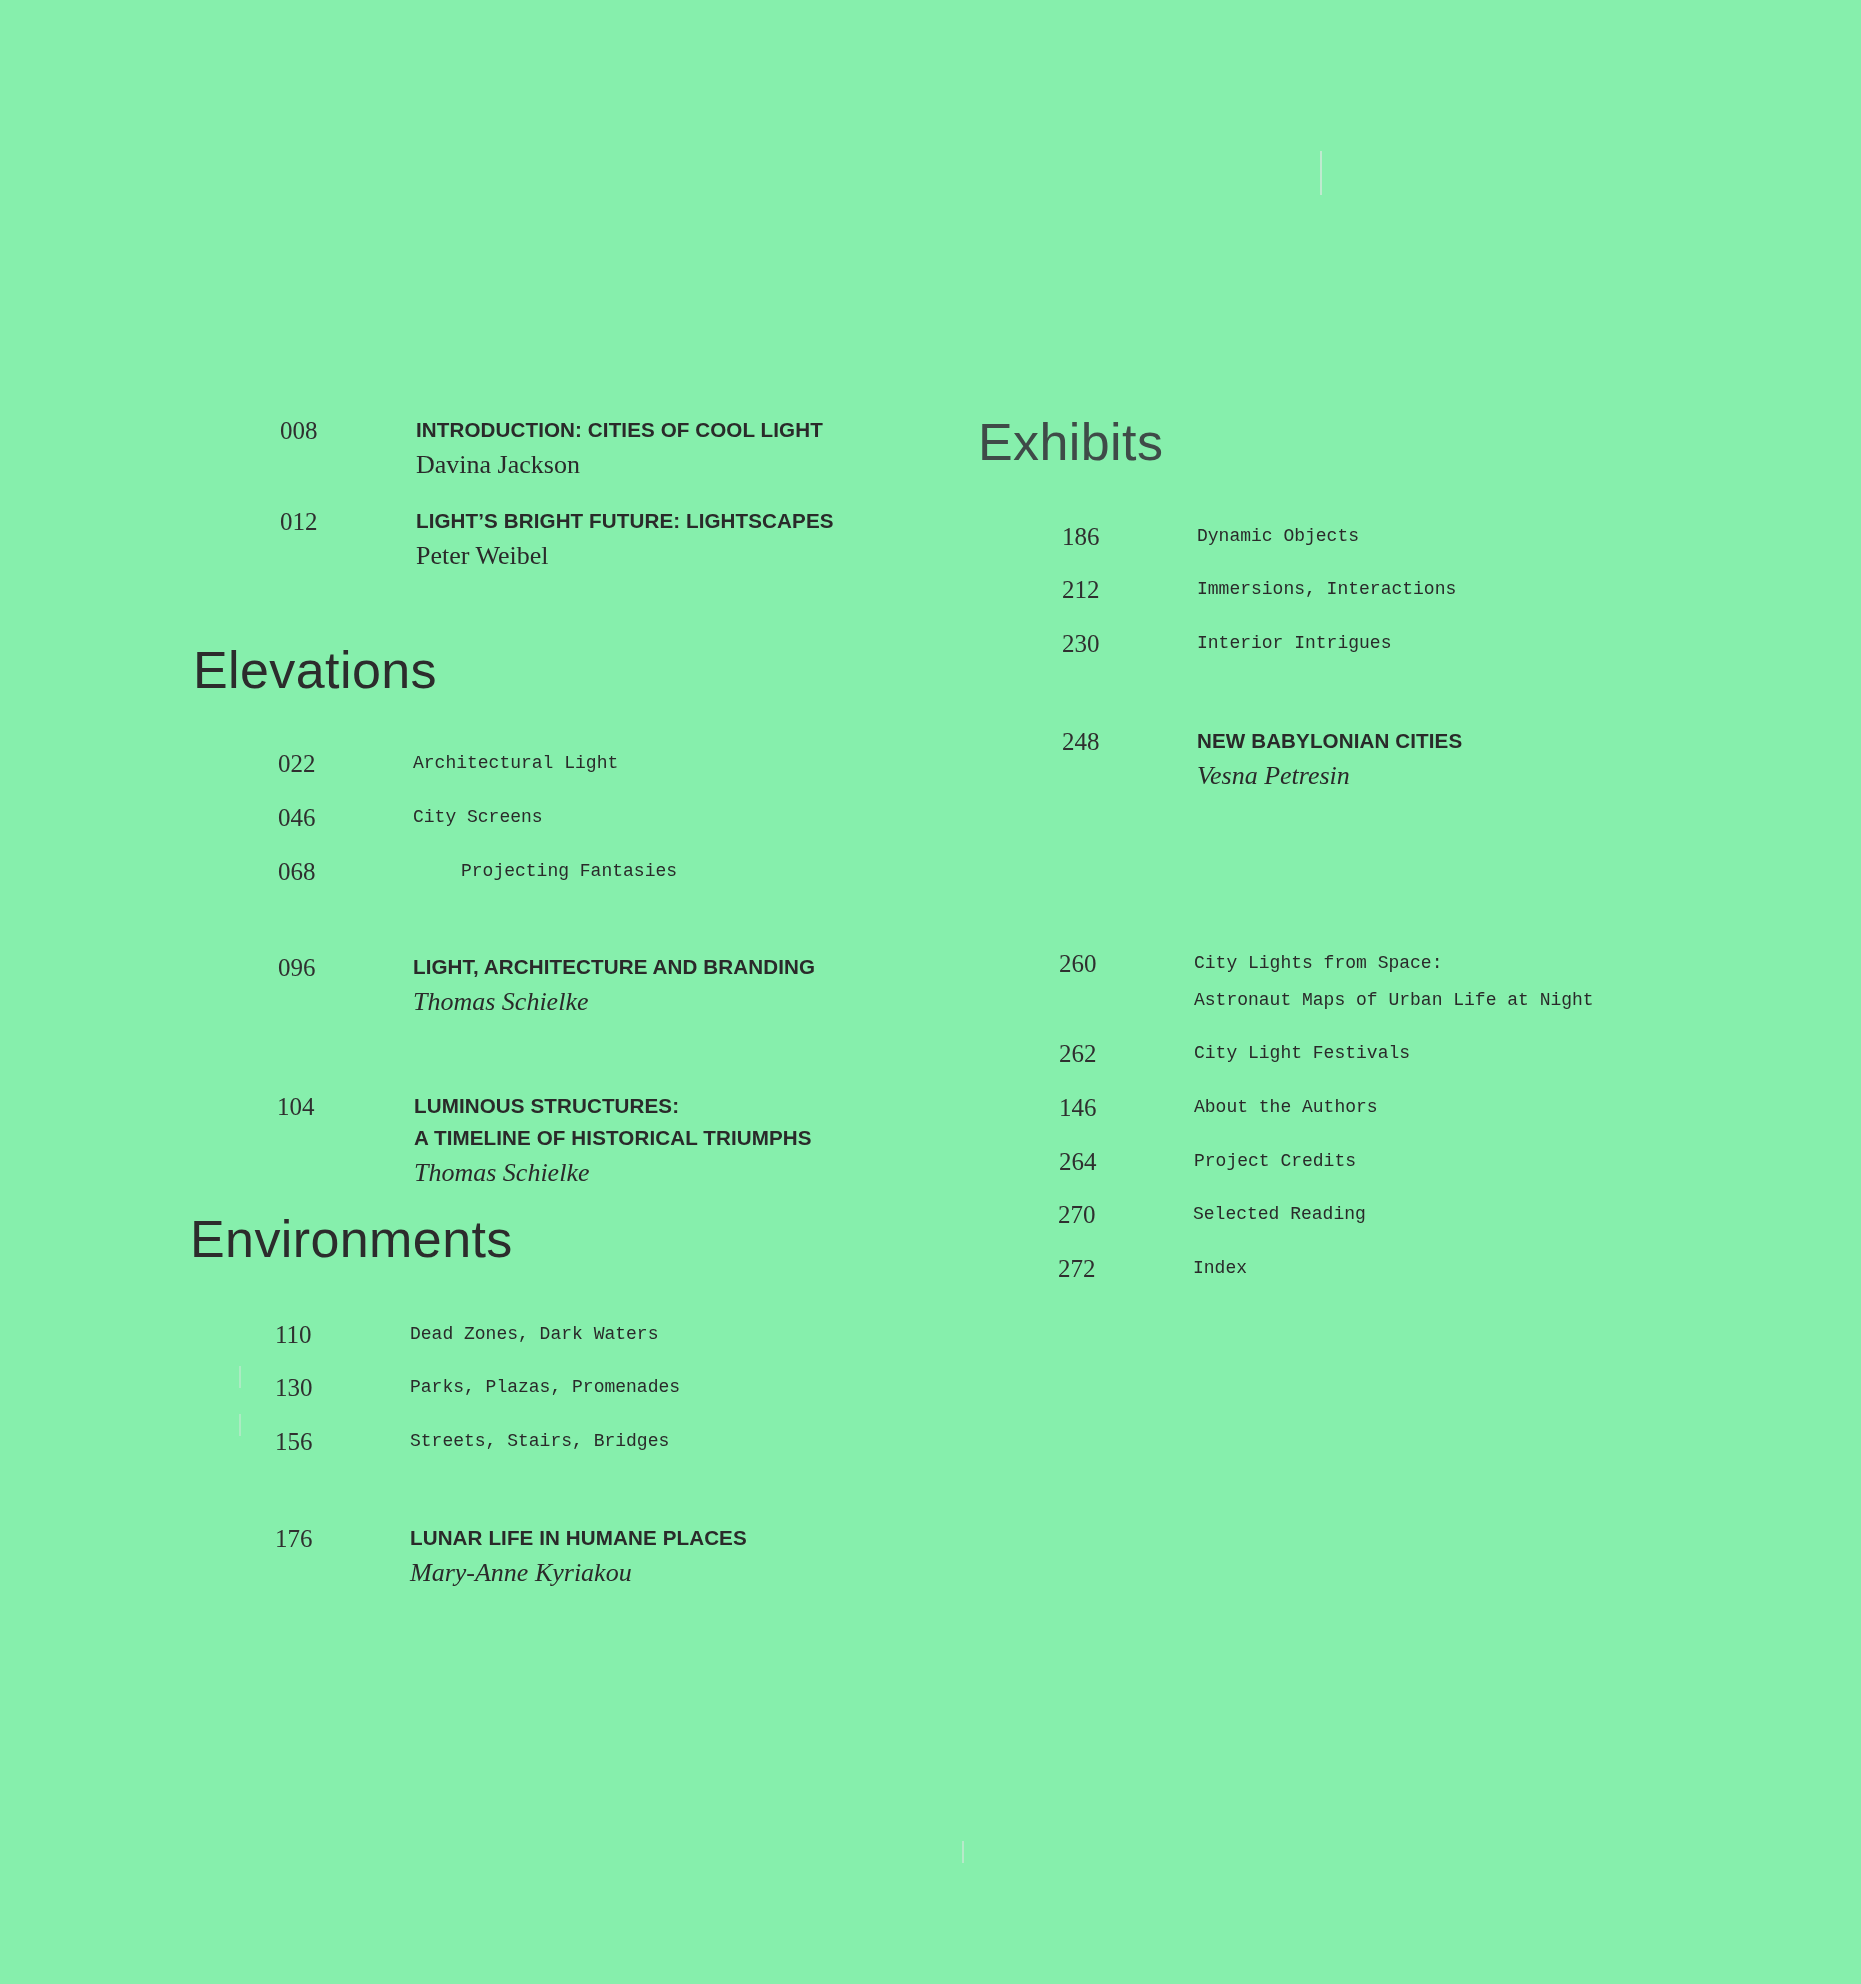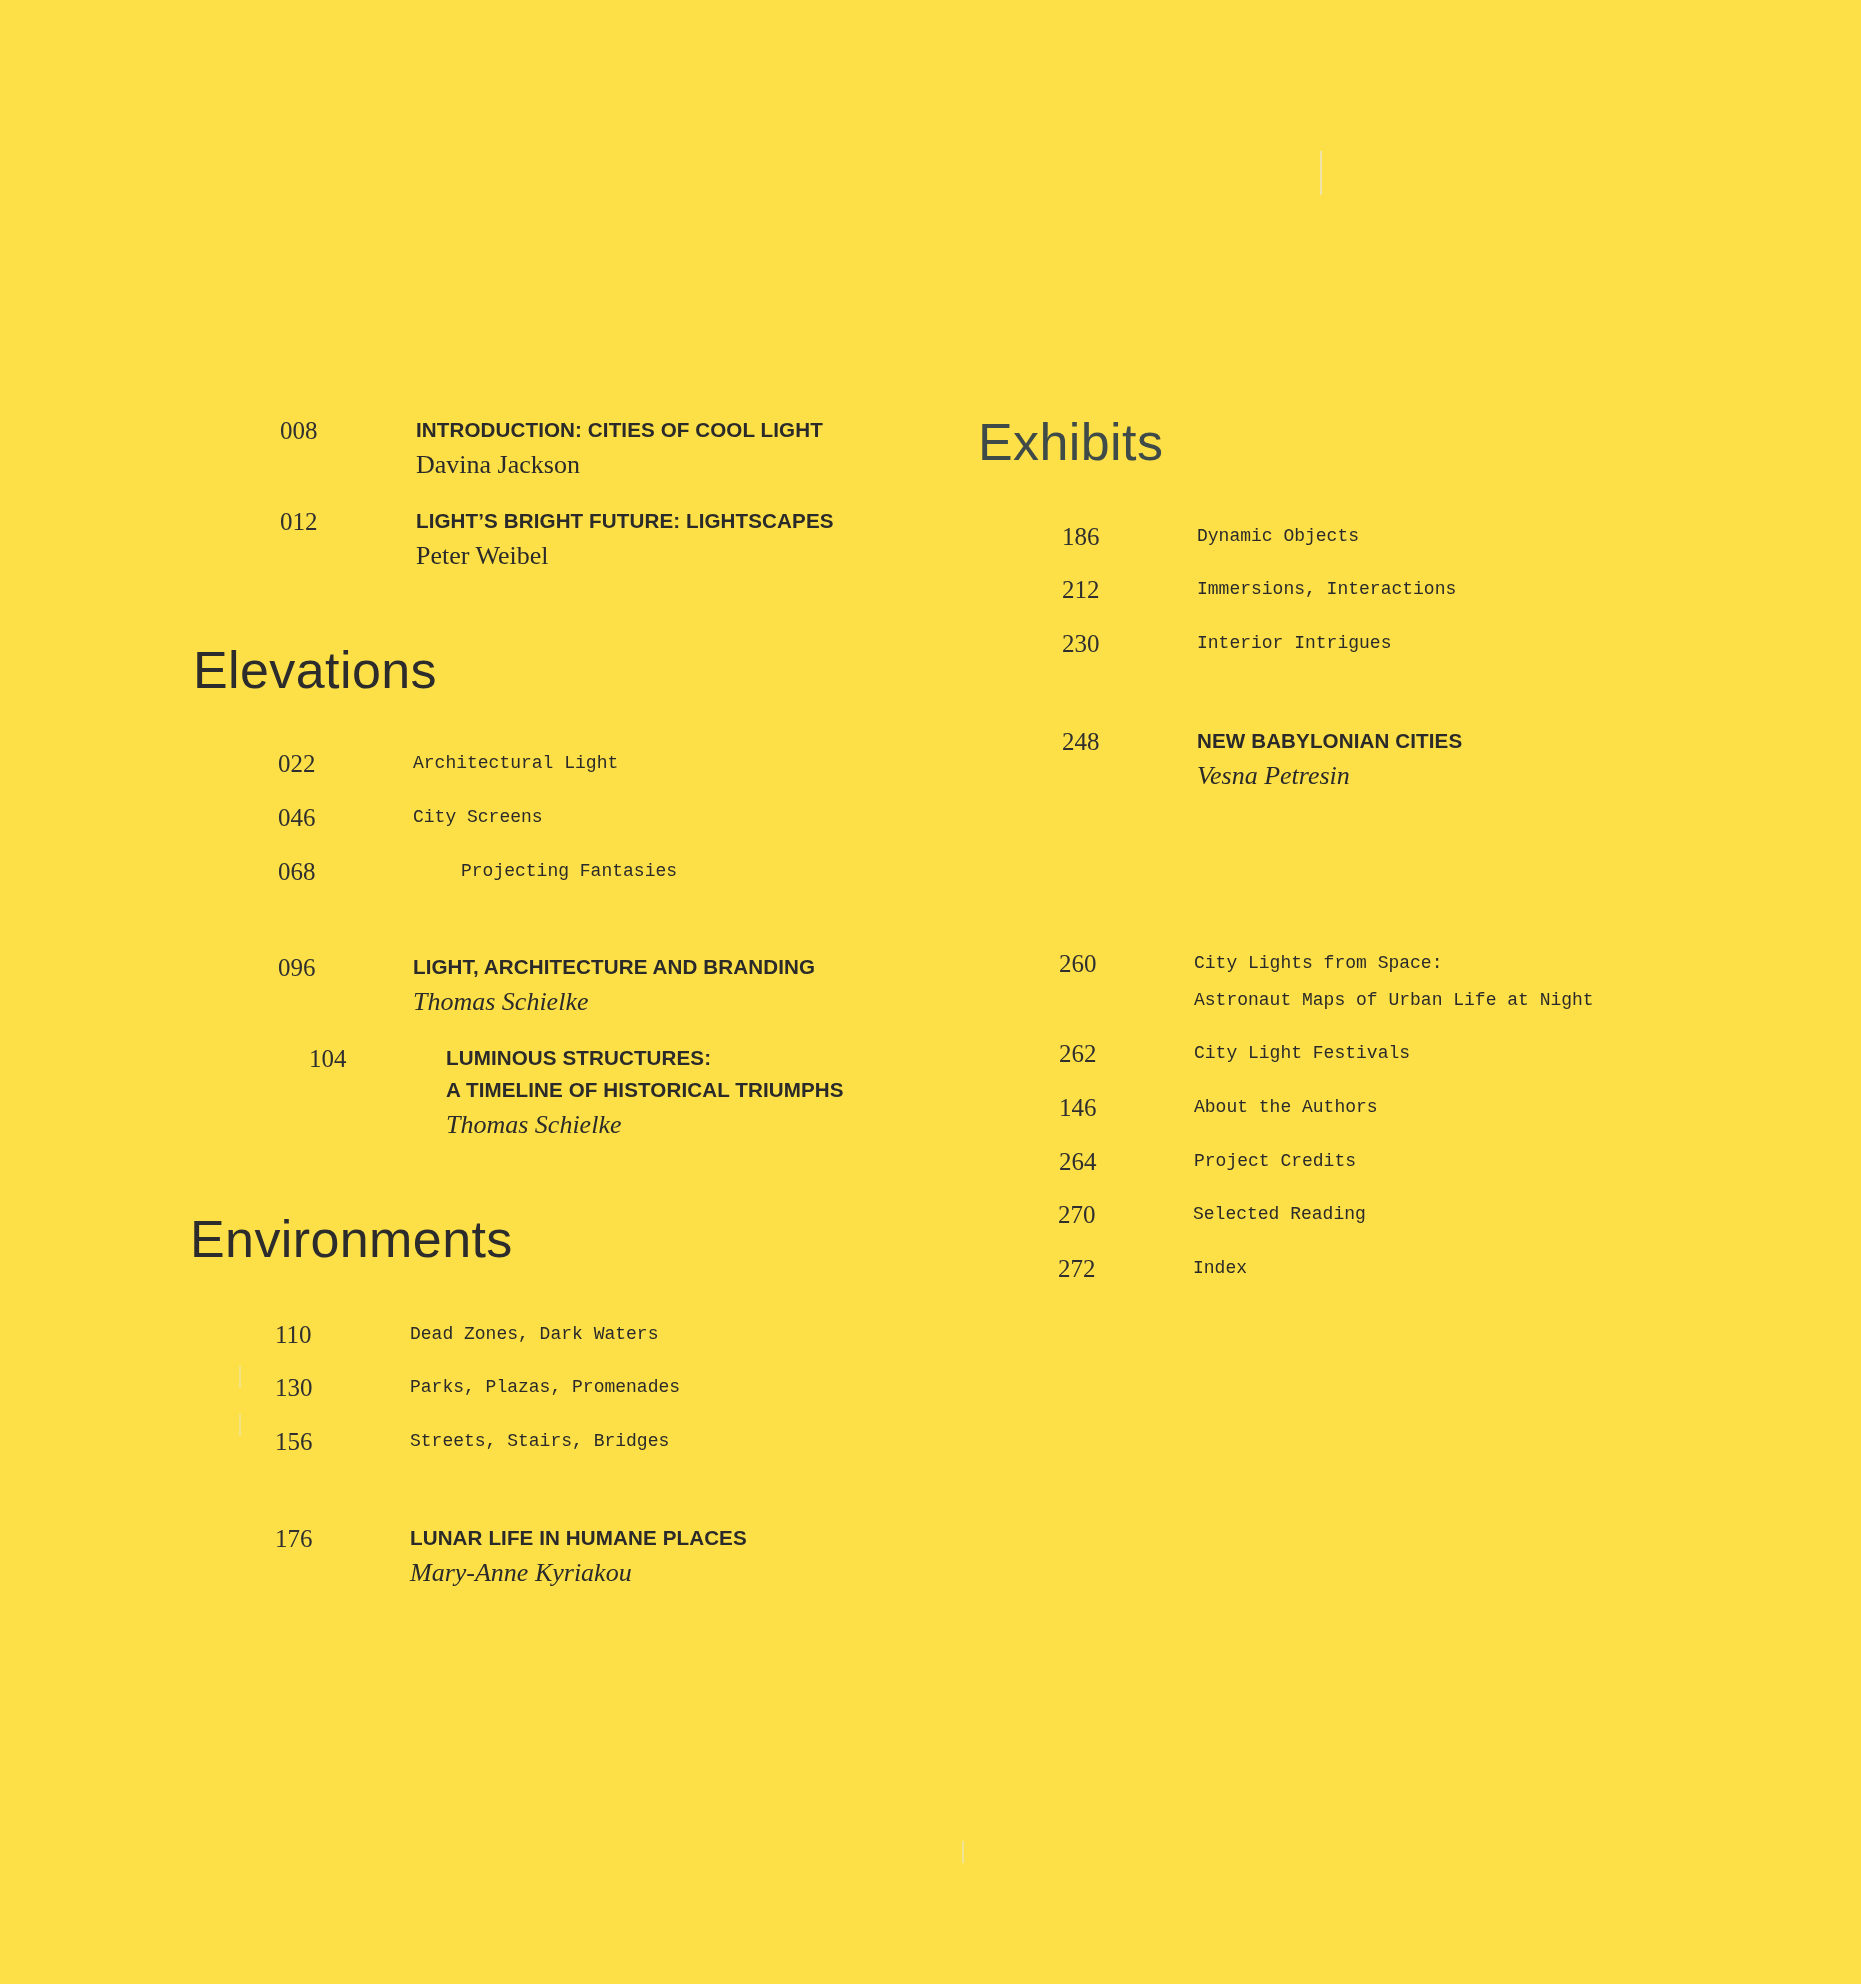--- a/index.html
+++ b/index.html
@@ -12,21 +12,21 @@
     height: 1985px;
     position: relative;
     overflow: hidden;
     color: #2b2b2b;
   }
   .page {
     position: absolute;
     left: 0; top: 0;
     width: 1862px;
     height: 1985px;
-    background: #fde047;
+    background: #86efac;
   }
   .section-heading {
     position: absolute;
     font-family: "Liberation Sans", "DejaVu Sans", sans-serif;
     font-weight: 400;
     font-size: 52px;
     line-height: 1;
     color: #2c2c2c;
     letter-spacing: 0.4px;
     margin: 0;
@@ -130,21 +130,21 @@
   </div>
 
   <div class="entry" style="left:278px; top:949px; width:589px; height:74px;">
     <span class="pg">096</span>
     <div class="body" style="left:135px; top:1.5px;">
       <span class="title-caps">LIGHT, ARCHITECTURE AND BRANDING</span>
       <span class="author italic">Thomas Schielke</span>
     </div>
   </div>
 
-  <div class="entry" style="left:277px; top:1040px; width:589px; height:103px;margin-left:32px;">
+  <div class="entry" style="left:277px; top:1088px; width:589px; height:103px;">
     <span class="pg">104</span>
     <div class="body" style="left:137px; top:1.5px;">
       <span class="title-caps">LUMINOUS STRUCTURES:</span>
       <span class="title-caps">A TIMELINE OF HISTORICAL TRIUMPHS</span>
       <span class="author italic">Thomas Schielke</span>
     </div>
   </div>
 
   <h2 class="section-heading" style="left:190px; top:1213px;">Environments</h2>
 

